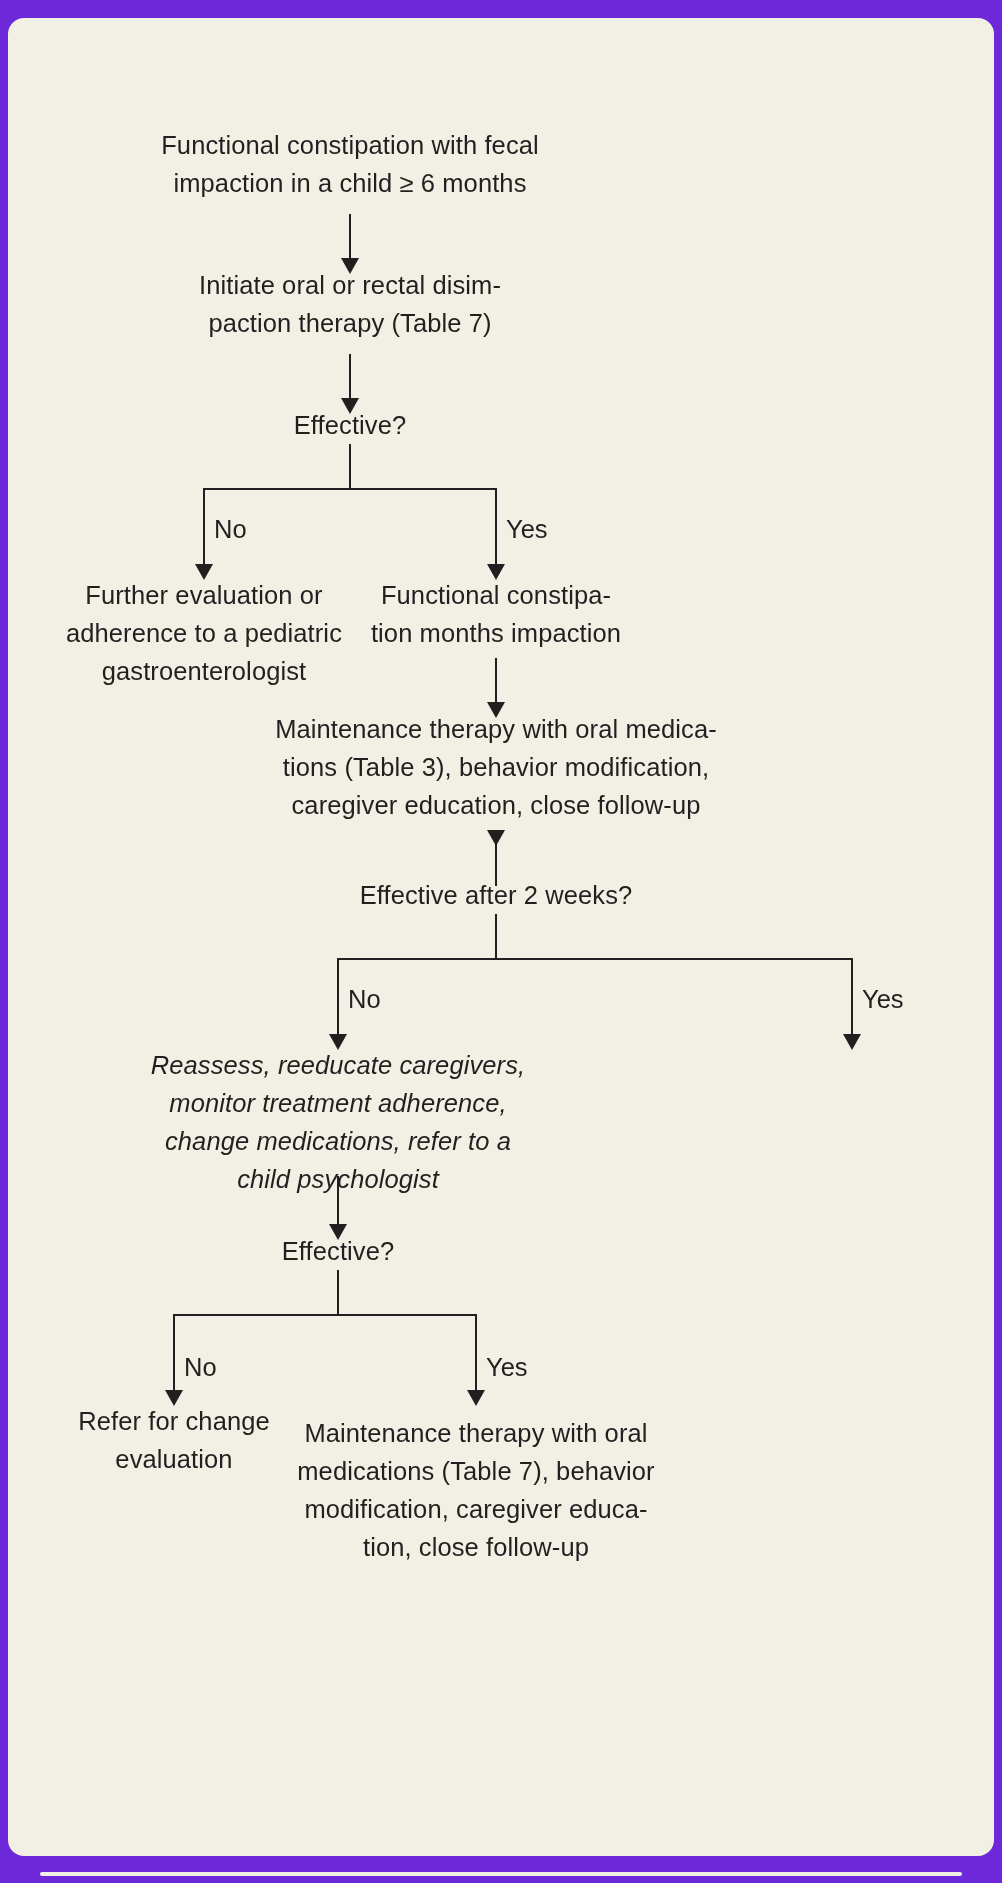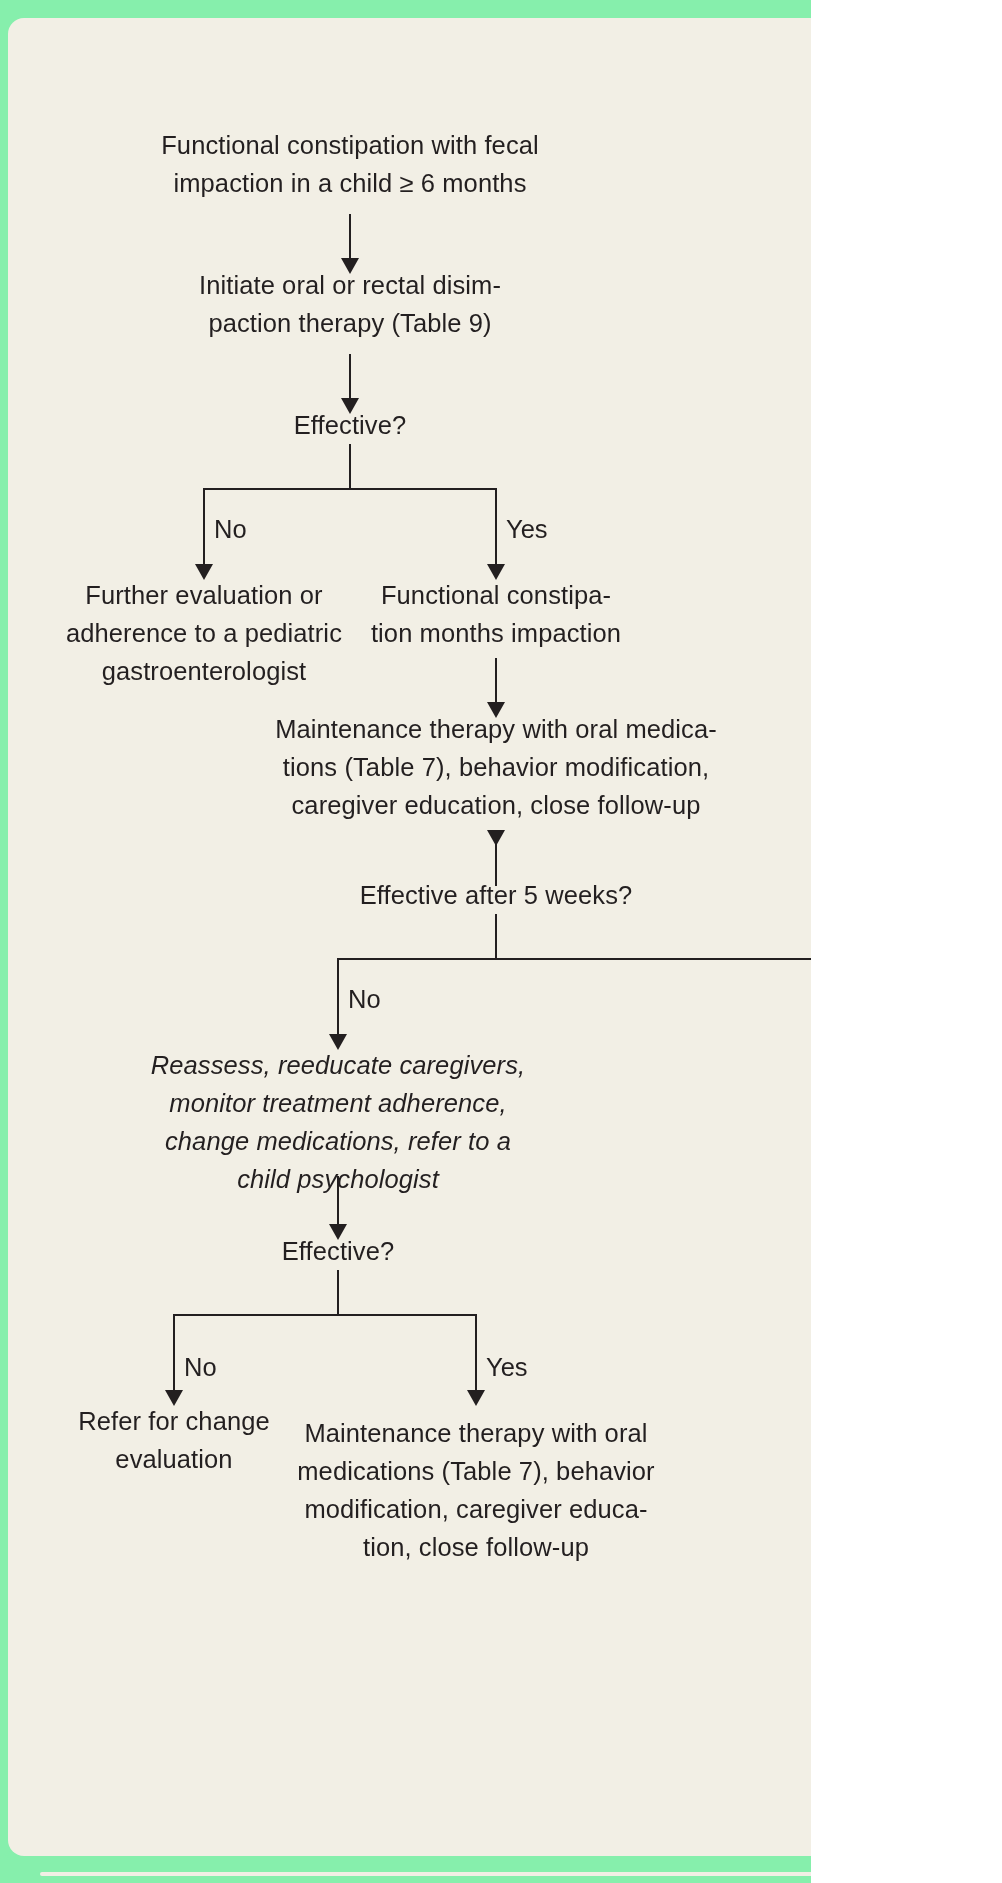--- a/index.html
+++ b/index.html
@@ -1,20 +1,20 @@
 <!DOCTYPE html>
 <html><head>
 <meta charset="utf-8">
 <style>
   html,body{margin:0;padding:0;background:#ffffff;}
   body{font-family:"Liberation Sans","DejaVu Sans",sans-serif;}
   #page{
     position:relative;
-    width:811px;height:1883px;
-    background:#86efac;
+    width:1002px;height:1883px;
+    background:#6d28d9;
     overflow:hidden;
   }
   #canvas{
     position:absolute;left:8px;top:18px;
     width:986px;height:1838px;
     background:#f2efe5;
     border-radius:16px;
   }
   #bottomrule{
     position:absolute;left:40px;top:1872px;
@@ -64,21 +64,21 @@
 <div id="page">
   <div id="canvas">
 
     <div class="node" style="left:342px;top:108px;width:430px;">Functional constipation with fecal
 impaction in a child ≥ 6 months</div>
 
     <div class="vline" style="left:341px;top:196px;height:50px;"></div>
     <div class="arrowhead" style="left:342px;top:240px;"></div>
 
     <div class="node" style="left:342px;top:248px;width:430px;">Initiate oral or rectal disim-
-paction therapy (Table 9)</div>
+paction therapy (Table 7)</div>
 
     <div class="vline" style="left:341px;top:336px;height:50px;"></div>
     <div class="arrowhead" style="left:342px;top:380px;"></div>
 
     <div class="node" style="left:342px;top:388px;width:300px;">Effective?</div>
 
     <div class="vline" style="left:341px;top:426px;height:46px;"></div>
     <div class="hline" style="left:196px;top:470px;width:292px;"></div>
     <div class="vline" style="left:195px;top:470px;height:82px;"></div>
     <div class="arrowhead" style="left:196px;top:546px;"></div>
@@ -91,27 +91,27 @@
 adherence to a pediatric
 gastroenterologist</div>
 
     <div class="node" style="left:488px;top:558px;width:300px;">Functional constipa-
 tion months impaction</div>
 
     <div class="vline" style="left:487px;top:640px;height:50px;"></div>
     <div class="arrowhead" style="left:488px;top:684px;"></div>
 
     <div class="node" style="left:488px;top:692px;width:510px;">Maintenance therapy with oral medica-
-tions (Table 7), behavior modification,
+tions (Table 3), behavior modification,
 caregiver education, close follow-up</div>
 
     <div class="vline" style="left:487px;top:818px;height:50px;"></div>
     <div class="arrowhead" style="left:488px;top:812px;"></div>
 
-    <div class="node" style="left:488px;top:858px;width:400px;">Effective after 5 weeks?</div>
+    <div class="node" style="left:488px;top:858px;width:400px;">Effective after 2 weeks?</div>
 
     <div class="vline" style="left:487px;top:896px;height:46px;"></div>
     <div class="hline" style="left:330px;top:940px;width:514px;"></div>
     <div class="vline" style="left:329px;top:940px;height:80px;"></div>
     <div class="arrowhead" style="left:330px;top:1016px;"></div>
     <div class="vline" style="left:843px;top:940px;height:80px;"></div>
     <div class="arrowhead" style="left:844px;top:1016px;"></div>
     <div class="branch-label" style="left:340px;top:966px;">No</div>
     <div class="branch-label" style="left:854px;top:966px;">Yes</div>
 

